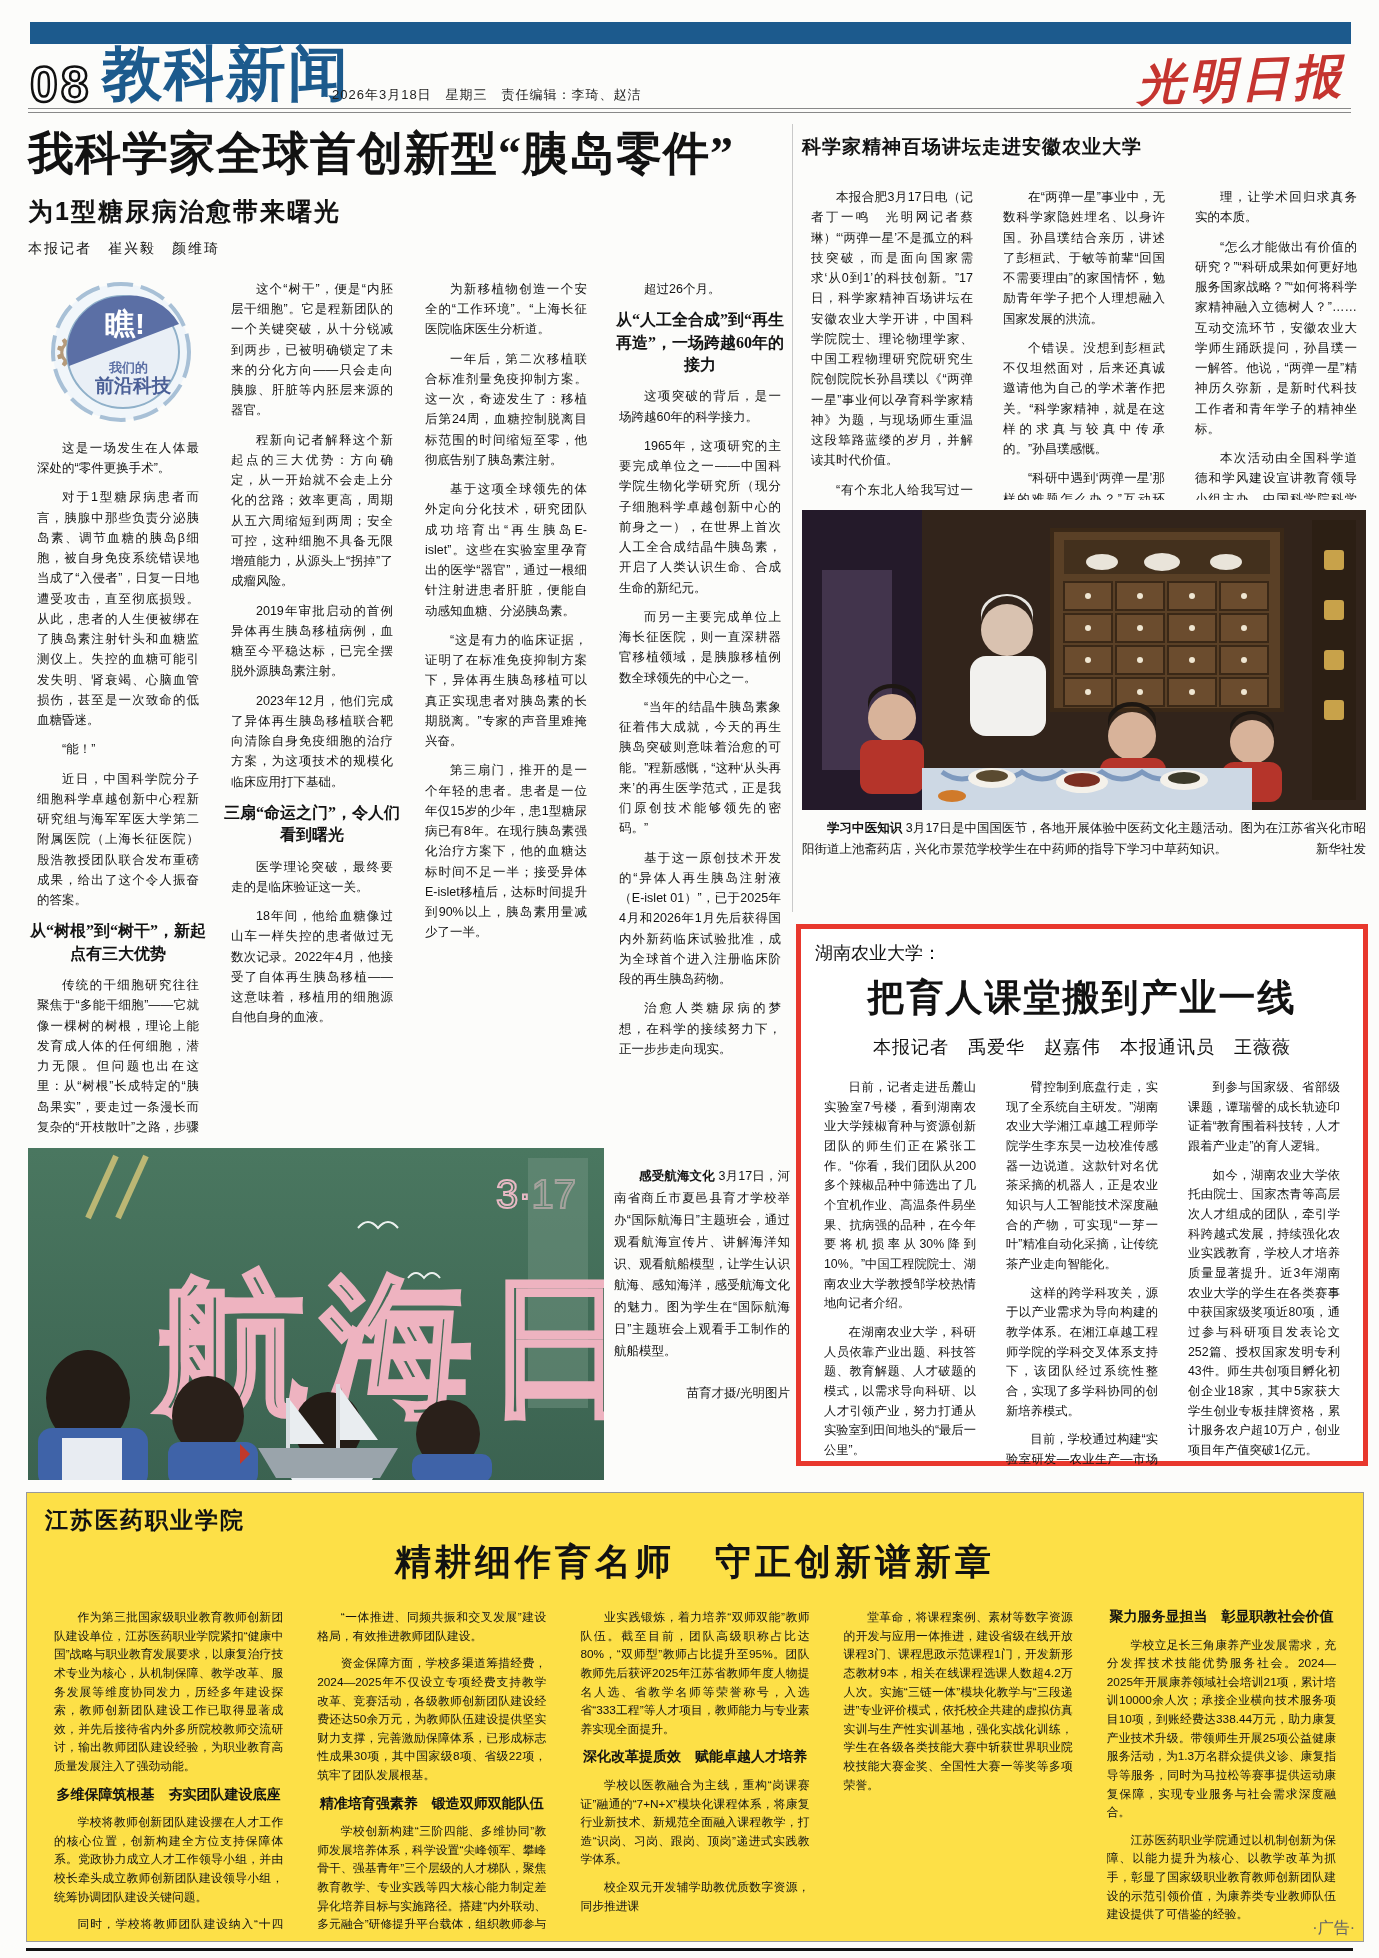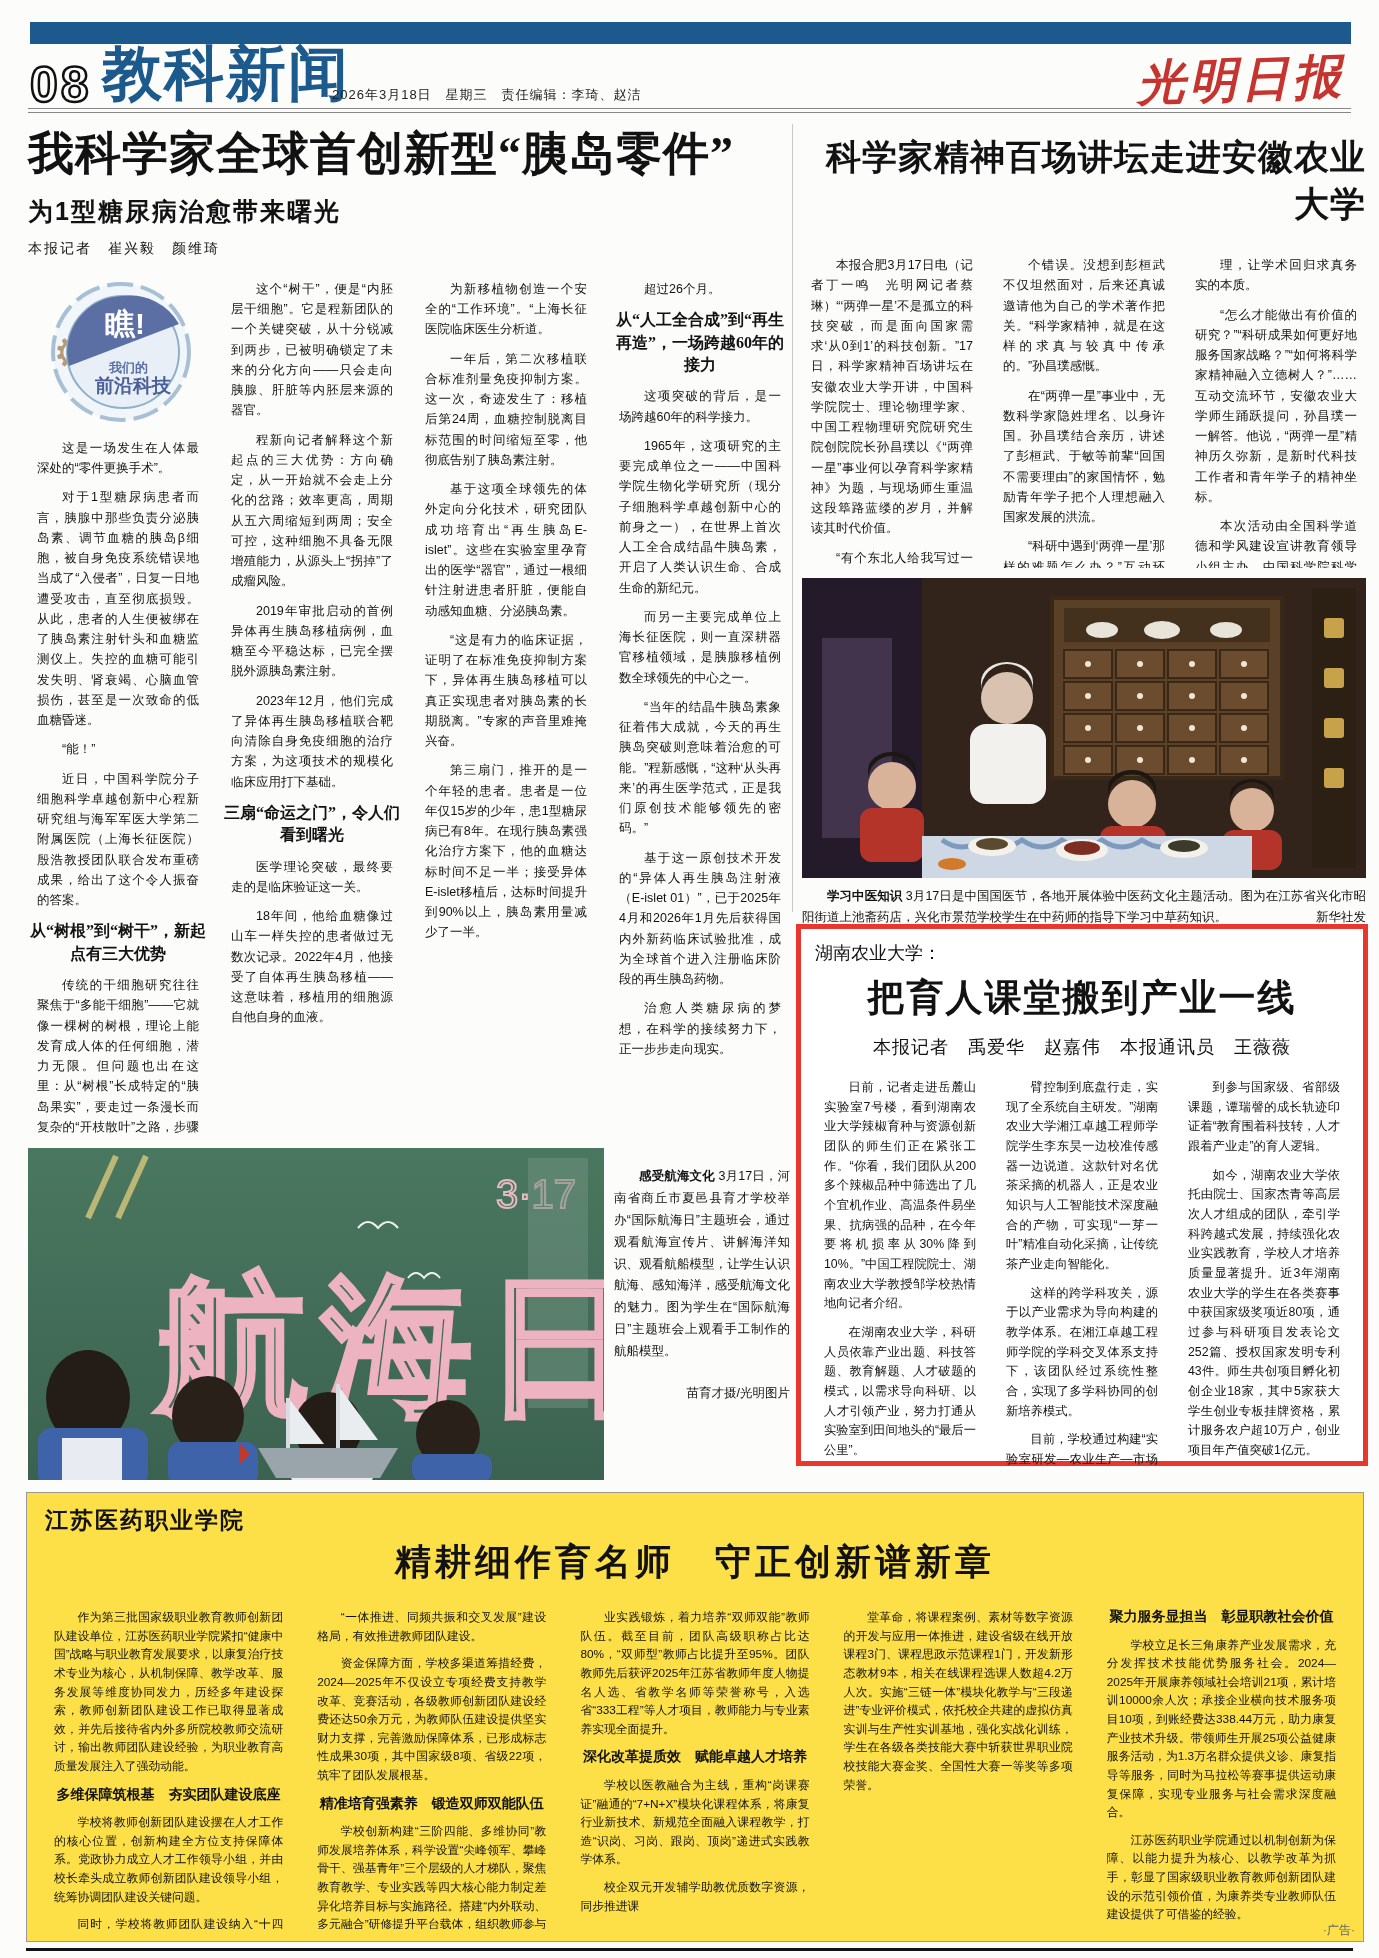--- a/index.html
+++ b/index.html
@@ -32,22 +32,22 @@
   .main-byline{font-size:14px;margin:12px 0 0;letter-spacing:2px;}
   .main-cols{gap:14px;margin-top:12px;height:864px;}
   .badge-wrap{width:150px;height:152px;margin:6px auto 10px;}
   
   .photo-left{position:absolute;left:28px;top:1148px;width:544px;height:332px;background:#46735a;}
   .photo-left-caption{position:absolute;left:614px;top:1166px;width:176px;font-size:12.5px;
          line-height:1.75;}
   .cap-credit{display:block;text-align:right;margin-top:20px;}
   
   .right-col{position:absolute;left:802px;top:128px;width:564px;}
-  .lect-headline{font-size:35px;font-weight:900;font-family:"Liberation Serif",serif;
-         text-align:right;letter-spacing:1px;margin:6px 0 0;}
+  .lect-headline{font-size:19px;font-weight:900;font-family:"Liberation Serif",serif;
+         text-align:left;letter-spacing:1px;margin:6px 0 0;}
   .lect-cols{gap:12px;margin-top:18px;height:322px;}
   .right-photo{width:564px;height:300px;margin-top:10px;background:#32241b;}
   .right-caption{font-size:12.5px;line-height:1.7;margin-top:8px;}
   
   .hunan-box{position:absolute;left:796px;top:924px;width:572px;height:542px;border:5px solid #e8382d;
          background:#fff;box-sizing:border-box;padding:10px 14px 8px;}
   .hunan-kicker{font-size:18px;margin:2px 0 0;}
   .hunan-headline{font-size:37px;font-weight:900;font-family:"Liberation Serif",serif;
          text-align:center;letter-spacing:2px;margin:8px 0 0;}
   .hunan-byline{font-size:18px;text-align:center;letter-spacing:1px;margin:12px 0 10px;}
@@ -55,21 +55,21 @@
   .hunan-cols .col{font-size:12.3px;line-height:1.6;}
   
   .bottom-box{position:absolute;left:26px;top:1492px;width:1338px;height:450px;border:1px solid #999;
          box-sizing:border-box;padding:10px 18px 6px;background:#fde047;}
   .bottom-kicker{font-size:23px;font-weight:800;margin:2px 0 0;letter-spacing:2px;}
   .bottom-headline{font-size:36px;font-weight:900;font-family:"Liberation Serif",serif;
          text-align:center;letter-spacing:4px;margin:2px 0 12px;}
   .bottom-cols{gap:16px;height:330px;}
   .bottom-cols .col{font-size:11.8px;line-height:1.58;}
   .bottom-cols .xhead{font-size:14px;margin:8px 0;}
-  .ad-mark{position:absolute;right:8px;bottom:2px;font-size:12px;color:#666;}
+  .ad-mark{position:absolute;right:8px;bottom:2px;font-size:16px;color:#666;}
   .bottom-rule{position:absolute;left:26px;right:26px;top:1948px;border-top:3px solid #111;}
 </style>
 </head>
 <body>
 
 <div class="page">
 
   <div class="topbar"></div>
   <div class="pageno">08</div>
   <div class="section-title">教科新闻</div>
@@ -193,22 +193,22 @@
     <h2 class="lect-headline">科学家精神百场讲坛走进安徽农业大学</h2>
     <div class="cols lect-cols">
       <div class="col">
           <div>
             <p class="para">本报合肥3月17日电（记者丁一鸣　光明网记者蔡琳）“‘两弹一星’不是孤立的科技突破，而是面向国家需求‘从0到1’的科技创新。”17日，科学家精神百场讲坛在安徽农业大学开讲，中国科学院院士、理论物理学家、中国工程物理研究院研究生院创院院长孙昌璞以《“两弹一星”事业何以孕育科学家精神》为题，与现场师生重温这段筚路蓝缕的岁月，并解读其时代价值。</p>
             <p class="para">“有个东北人给我写过一封信，是你吗？”宣讲中，孙昌璞回忆起自己与“两弹一星”元勋彭桓武的往事。1993年，孙昌璞跟随杨振宁做博士后，他给彭桓武写了一封信，指出他多年前的一篇论文中存在一</p>
           </div>
         </div>
       <div class="col">
           <div>
+            <p class="para">在“两弹一星”事业中，无数科学家隐姓埋名、以身许国。孙昌璞结合亲历，讲述了彭桓武、于敏等前辈“回国不需要理由”的家国情怀，勉励青年学子把个人理想融入国家发展的洪流。</p>
             <p class="para">个错误。没想到彭桓武不仅坦然面对，后来还真诚邀请他为自己的学术著作把关。“科学家精神，就是在这样的求真与较真中传承的。”孙昌璞感慨。</p>
-            <p class="para">在“两弹一星”事业中，无数科学家隐姓埋名、以身许国。孙昌璞结合亲历，讲述了彭桓武、于敏等前辈“回国不需要理由”的家国情怀，勉励青年学子把个人理想融入国家发展的洪流。</p>
             <p class="para">“科研中遇到‘两弹一星’那样的难题怎么办？”互动环节，现场师生争相提问，孙昌璞结合自身科研经历，加强科研数据后成果管理，一一作答。</p>
           </div>
         </div>
       <div class="col">
           <div>
             <p class="para">理，让学术回归求真务实的本质。</p>
             <p class="para">“怎么才能做出有价值的研究？”“科研成果如何更好地服务国家战略？”“如何将科学家精神融入立德树人？”……互动交流环节，安徽农业大学师生踊跃提问，孙昌璞一一解答。他说，“两弹一星”精神历久弥新，是新时代科技工作者和青年学子的精神坐标。</p>
             <p class="para">本次活动由全国科学道德和学风建设宣讲教育领导小组主办，中国科学院科学传播局、安徽省科学技术协会、安徽农业大学、光明网联合承办。</p>
           </div>
         </div>

